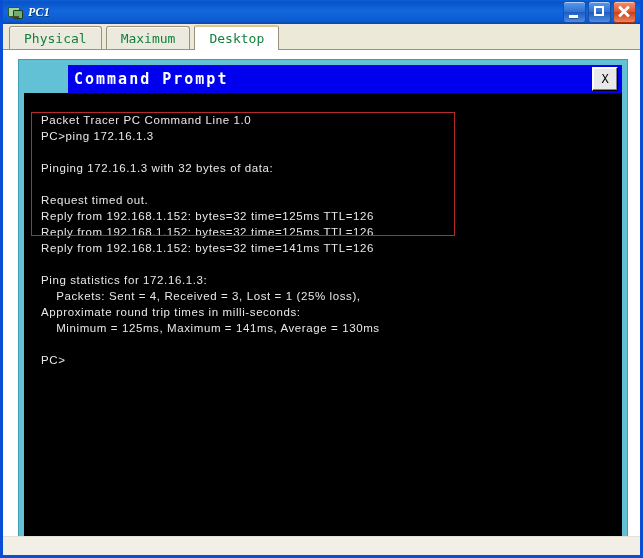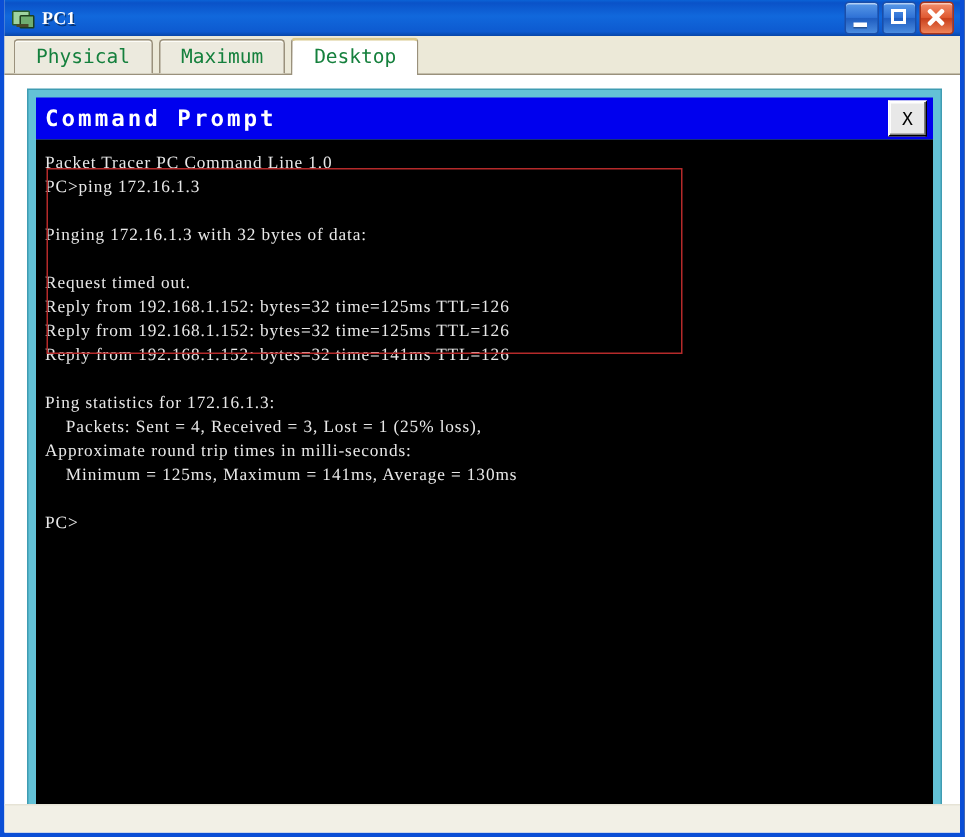--- a/index.html
+++ b/index.html
@@ -19,20 +19,21 @@
     display:flex;flex-direction:column;
   }
 
   
   .titlebar{
     height:24px;flex:0 0 24px;
     background:linear-gradient(to bottom,#0b63d6 0%,#0a52c8 8%,#1168dc 45%,#0d5ad0 88%,#0746a8 100%);
     display:flex;align-items:center;
     padding:0 2px 0 4px;
     position:relative;
+    font-style:italic;
   }
   .app-icon{
     width:16px;height:16px;flex:0 0 16px;margin-right:5px;
     position:relative;
   }
   .app-icon .mon{
     position:absolute;left:1px;top:3px;width:10px;height:8px;
     background:#9fd4a0;border:1px solid #2a5c2a;border-radius:1px;
   }
   .app-icon .mon2{
@@ -140,20 +141,21 @@
     padding:5px;
     box-shadow:0 0 0 1px #3f9cb2;
   }
   .terminal-titlebar{
     height:28px;
     background:#0000ee;
     display:flex;align-items:center;
     padding:0 3px 0 6px;
     box-sizing:border-box;
     position:relative;
+    margin-left:44px;
   }
   .terminal-title{
     color:#ffffff;
     font-family:"DejaVu Sans Mono", monospace;
     font-size:15px;font-weight:bold;
     letter-spacing:2px;
     flex:1 1 auto;
     white-space:nowrap;overflow:hidden;
   }
   .terminal-close{
@@ -170,22 +172,22 @@
   }
   .terminal-body{
     position:absolute;
     left:5px;right:5px;top:33px;bottom:5px;
     background:#000000;
     overflow:hidden;
   }
   .term-text{
     position:absolute;
     left:6px;top:8px;right:16px;
-    margin:0;
-    font-family:Liberation Serif, serif;
+    margin:11px;
+    font-family:Liberation Sans, sans-serif;
     font-size:11.5px;
     line-height:16px;
     color:#e8e8e8;
     white-space:pre;
     letter-spacing:0.6px;
   }
   .annot-box{
     position:absolute;
     left:7px;top:19px;
     width:424px;height:124px;

